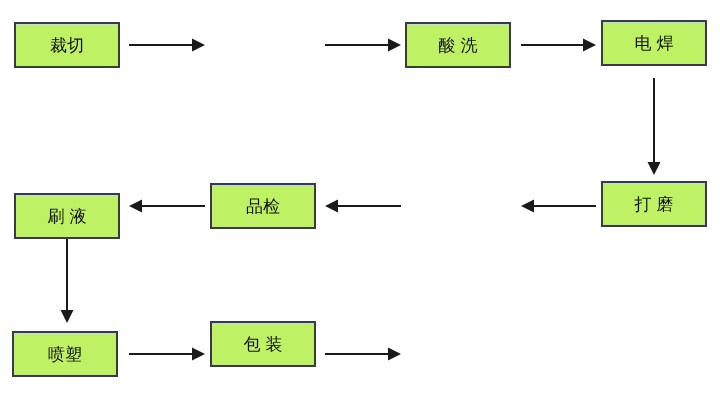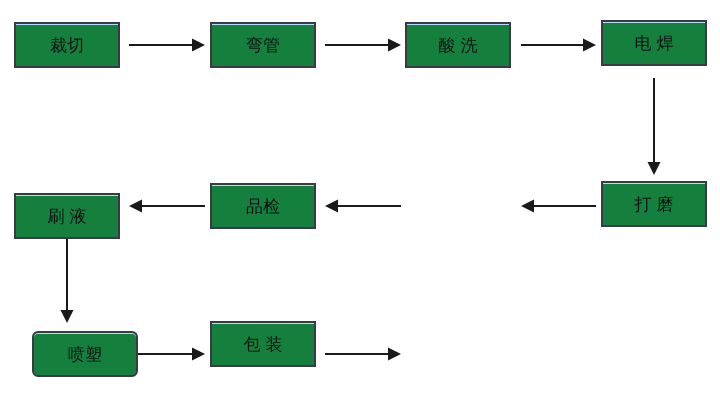--- a/index.html
+++ b/index.html
@@ -18,21 +18,21 @@
     position: absolute;
     left: 0; top: 0;
     width: 720px;
     height: 400px;
   }
   .node {
     position: absolute;
     box-sizing: border-box;
     width: 106px;
     height: 46px;
-    background: #15803d;
+    background: #bef264;
     border: 2px solid #3A3A46;
     display: flex;
     align-items: center;
     justify-content: center;
     box-shadow: inset 0 1px 0 0 #B6DBFB;
     font-family: Liberation Serif, serif;
   }
   .node .node-label {
     font-size: 17px;
     line-height: 1;
@@ -114,40 +114,37 @@
     </g>
     <g>
       <line x1="325" y1="354" x2="388" y2="354"></line>
       <polygon points="388,347.5 401,354 388,360.5"></polygon>
     </g>
   </svg>
 
   <div class="node" style="left:14px;  top:22px;">
     <span class="node-label">裁切</span>
   </div>
-  <div class="node" style="left:210px; top:22px;">
-    <span class="node-label">弯管</span>
-  </div>
   <div class="node spaced" style="left:405px; top:22px;">
     <span class="node-label">酸洗</span>
   </div>
   <div class="node spaced" style="left:601px; top:20px;">
     <span class="node-label">电焊</span>
   </div>
 
   <div class="node spaced" style="left:601px; top:181px;">
     <span class="node-label">打磨</span>
   </div>
   <div class="node" style="left:210px; top:183px;">
     <span class="node-label">品检</span>
   </div>
   <div class="node spaced" style="left:14px;  top:193px;">
     <span class="node-label">刷液</span>
   </div>
 
-  <div class="node" style="left:32px;  top:331px;border-radius:6px;">
+  <div class="node" style="left:12px;  top:331px;">
     <span class="node-label">喷塑</span>
   </div>
   <div class="node spaced" style="left:210px; top:321px;">
     <span class="node-label">包装</span>
   </div>
 
 </div>
 
 </body></html>

